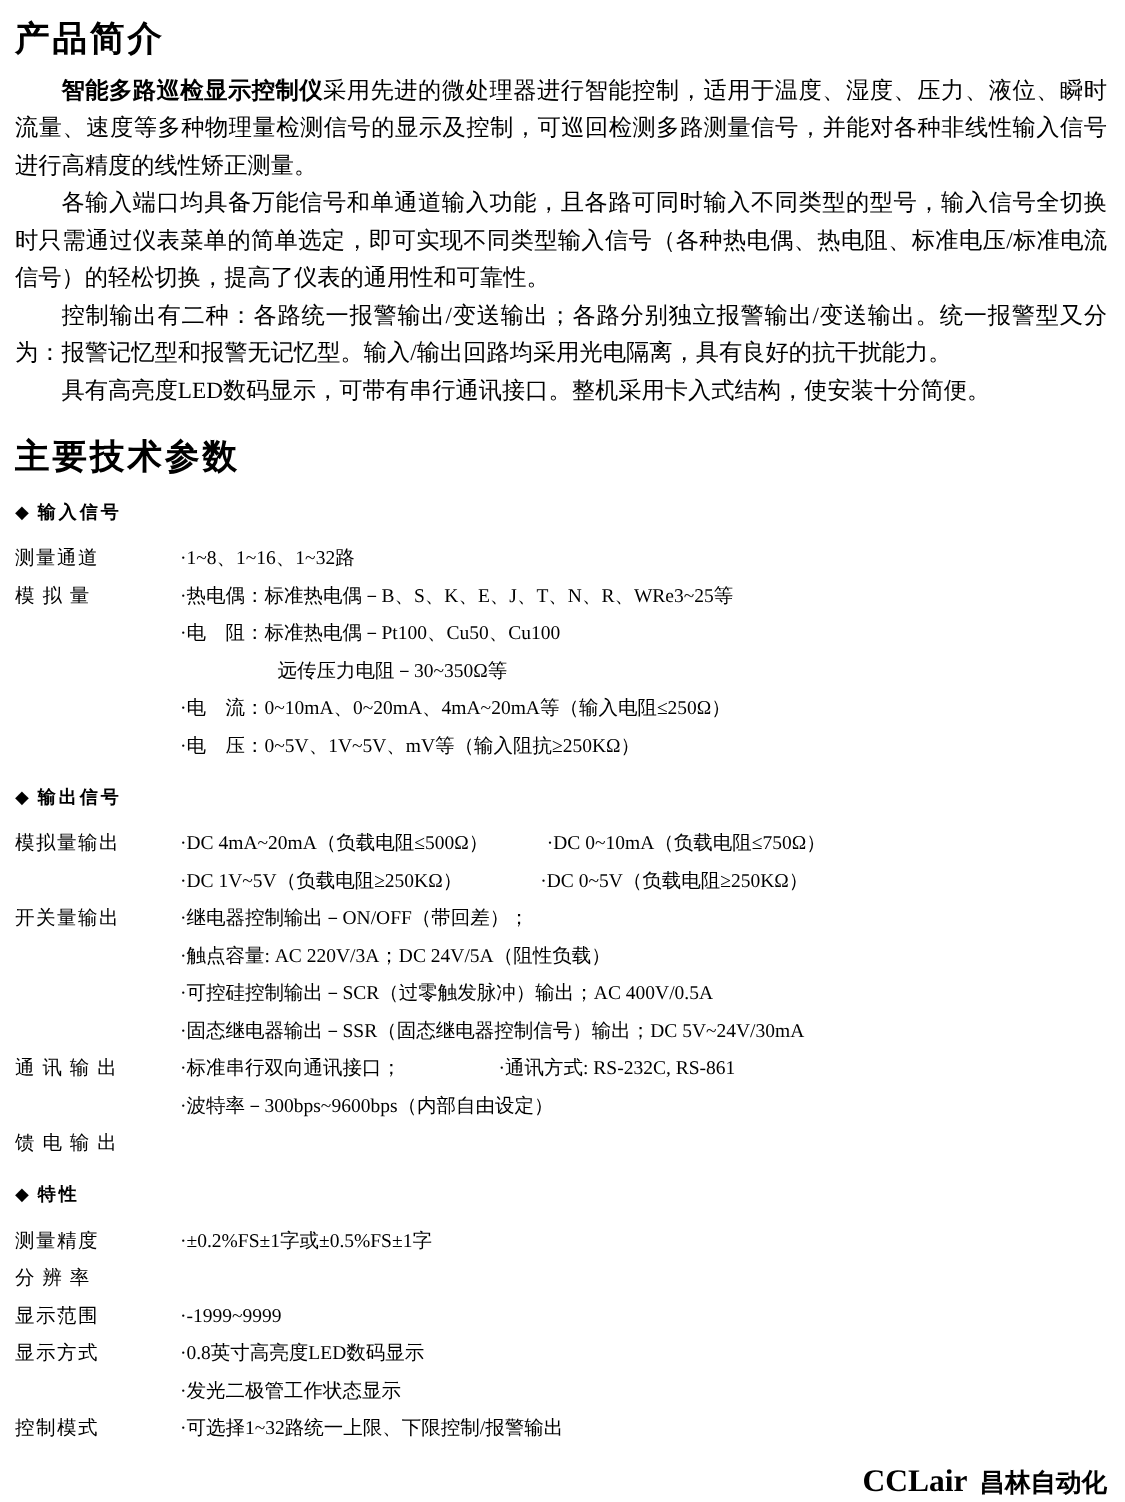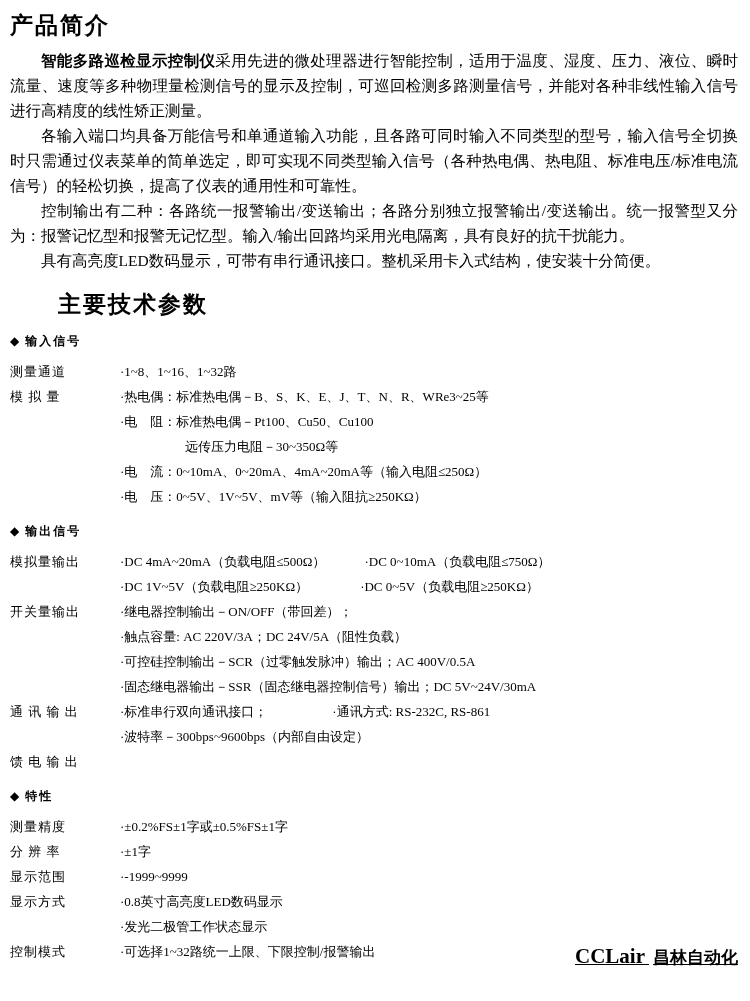--- a/index.html
+++ b/index.html
@@ -15,21 +15,21 @@
   .page { padding: 6px 12px 0 10px; }
 
   .doc-h1 {
     font-family: "Liberation Sans", "DejaVu Sans", sans-serif;
     font-size: 23px;
     font-weight: bold;
     letter-spacing: 2px;
     line-height: 30px;
     margin: 4px 0 8px 0;
   }
-  .doc-h1.second { margin-top: 16px; margin-bottom: 6px; margin-left: 48px; }
+  .doc-h1.second { margin-top: 16px; margin-bottom: 6px; }
 
   .intro p {
     font-size: 15.5px;
     line-height: 25px;
     text-indent: 2em;
     text-align: justify;
     margin: 0;
   }
   .intro .lead {
     font-family: "Liberation Sans", "DejaVu Sans", sans-serif;
@@ -46,23 +46,22 @@
   .section-heading .diamond { margin-right: 6px; letter-spacing: 0; }
 
   .spec-row { display: flex; font-size: 13px; line-height: 25px; }
   .spec-label { width: 110px; flex: none; letter-spacing: 1px; }
   .spec-lines { flex: 1; }
   .spec-line { white-space: pre-wrap; }
 
   .footer-logo {
     position: absolute;
     right: 12px;
-    top: 944px;
+    top: 975px;
     white-space: nowrap;
-    text-decoration: underline;
   }
   .logo-en {
     font-family: "Liberation Serif", "DejaVu Serif", serif;
     font-weight: bold;
     font-size: 21px;
   }
   .logo-cn {
     font-family: "Liberation Sans", "DejaVu Sans", sans-serif;
     font-weight: bold;
     font-size: 17px;
@@ -144,23 +143,20 @@
       <span class="diamond">◆</span><span>特性</span>
     </div>
     <div class="spec-row">
       <div class="spec-label">测量精度</div>
       <div class="spec-lines">
         <div class="spec-line">·±0.2%FS±1字或±0.5%FS±1字</div>
       </div>
     </div>
     <div class="spec-row">
       <div class="spec-label">分 辨 率</div>
-      <div class="spec-lines">
-        <div class="spec-line">·±1字</div>
-      </div>
     </div>
     <div class="spec-row">
       <div class="spec-label">显示范围</div>
       <div class="spec-lines">
         <div class="spec-line">·-1999~9999</div>
       </div>
     </div>
     <div class="spec-row">
       <div class="spec-label">显示方式</div>
       <div class="spec-lines">

